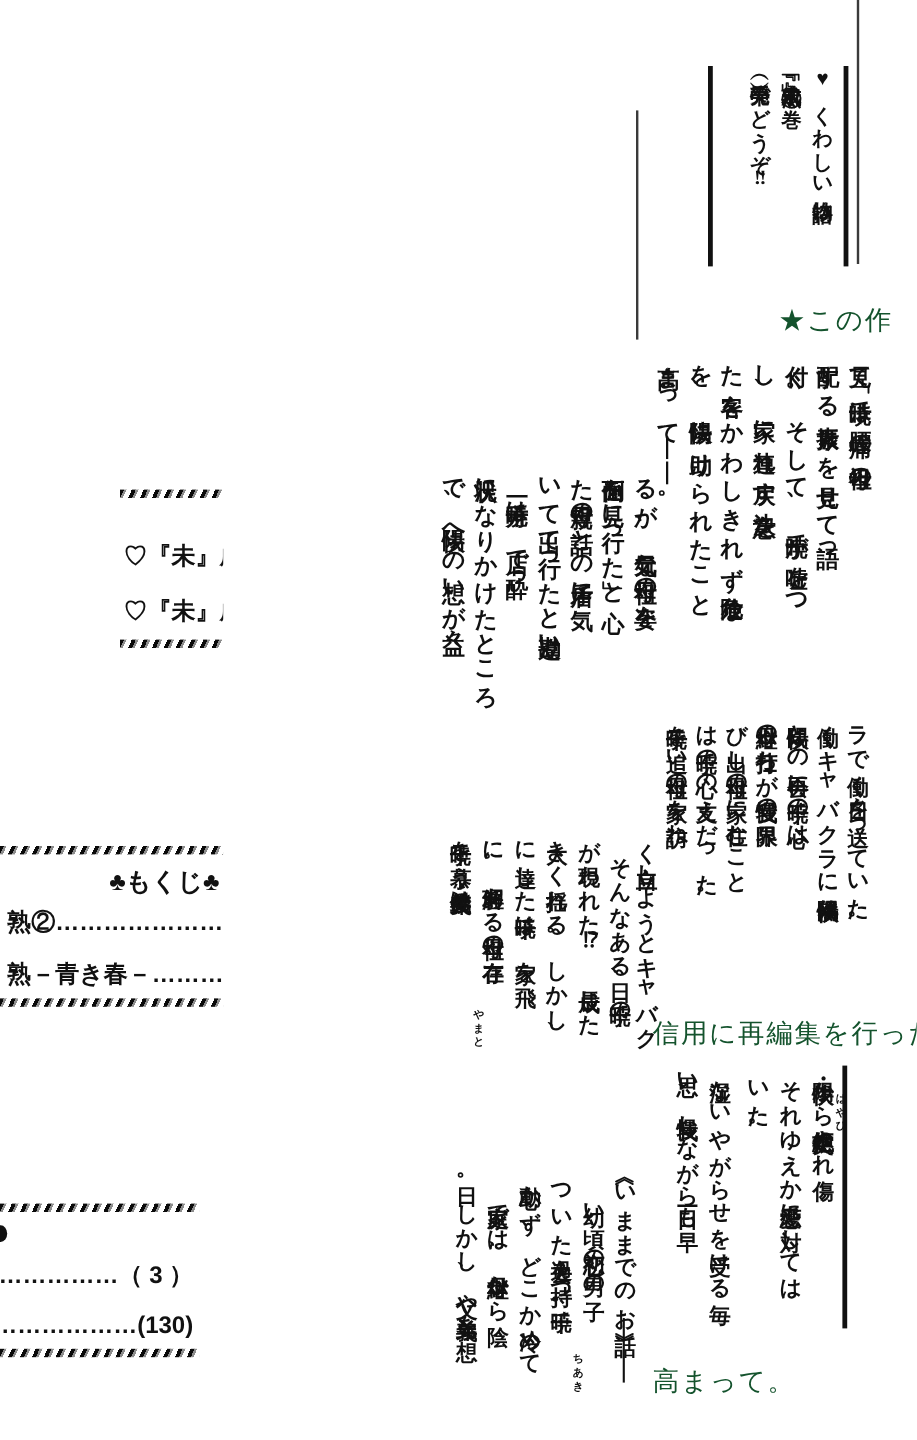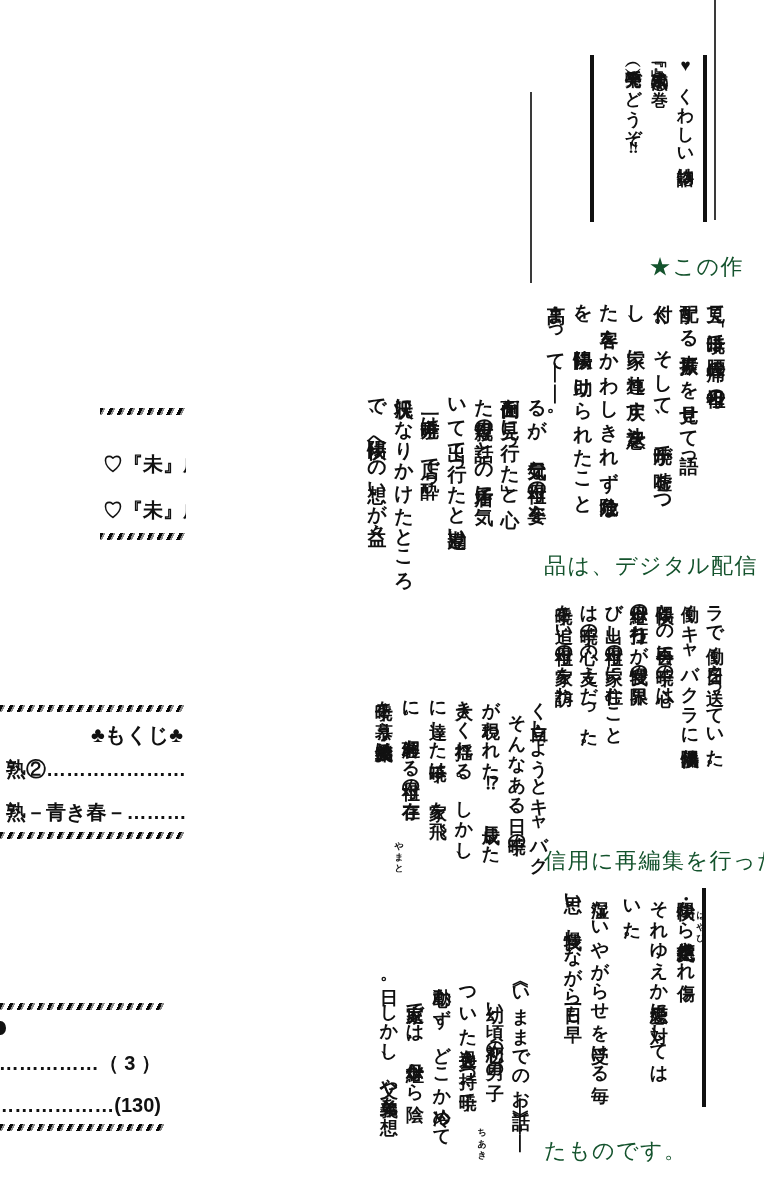--- a/index.html
+++ b/index.html
@@ -38,23 +38,22 @@
 
   <div class="vrule thin" style="left:714px;top:0;height:220px"></div>
   <div class="vrule thick" style="left:703px;top:55px;height:167px"></div>
   <div class="vrule thick" style="left:590px;top:55px;height:167px"></div>
   <div class="promo" style="left:592px;top:56px;height:172px;width:106px">♥くわしい物語は、
 「『未』成熟」①巻
 （発売中）でどうぞ‼</div>
   <div class="vrule thin" style="left:530px;top:92px;height:191px"></div>
 
   <div class="hfrag" style="left:649px;top:252px">★この作</div>
-  <div class="hfrag" style="left:544px;top:551px">品は、デジタル配信</div>
   <div class="hfrag" style="left:544px;top:846px">信用に再編集を行った</div>
-  <div class="hfrag" style="left:544px;top:1136px">たものです。</div>
+  <div class="hfrag" style="left:544px;top:1136px">高まって。</div>
 
   <div class="vcol" style="left:707px;top:290px">見て「千暁は腰痛の祖母の</div>
   <div class="vcol" style="left:680px;top:290px">配する素振りを見せて語っ</div>
   <div class="vcol" style="left:654px;top:290px">付く。そして、千暁が嘘をつ</div>
   <div class="vcol" style="left:627px;top:290px">し、家に連れ戻す決意を。</div>
   <div class="vcol" style="left:600px;top:290px">た客をかわしきれず危険な</div>
   <div class="vcol" style="left:574px;top:290px">を、快陽に助けられたこと</div>
   <div class="vcol" style="left:547px;top:290px">高まって――。</div>
 
   <div class="clipbox" style="left:360px;top:385px;width:190px;height:213px">

